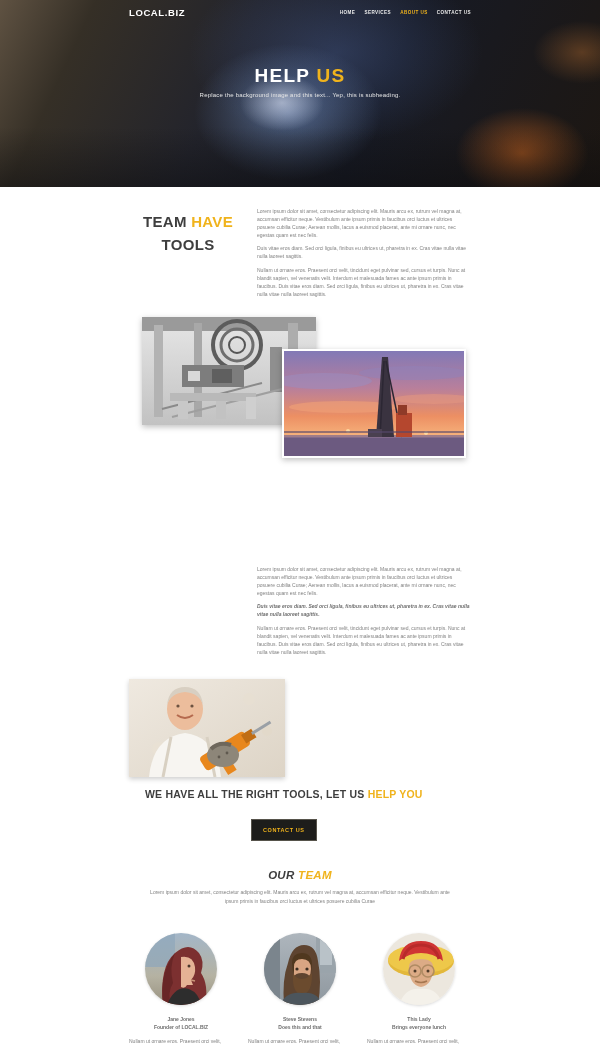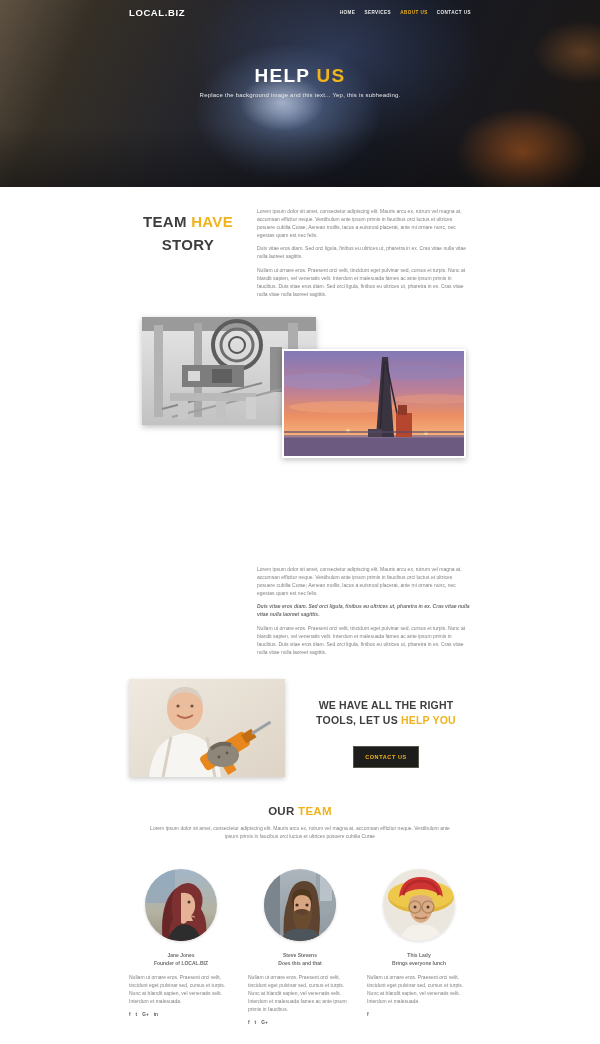--- a/index.html
+++ b/index.html
@@ -62,35 +62,35 @@
   
   .imgs { position:relative; height:262px; }
   .photo { position:absolute; background:#fff; box-shadow:0 2px 6px rgba(0,0,0,.25); }
   .photo svg { display:block; }
   .photo-bw { left:13px; top:14px; }
   .photo-sunset { left:153px; top:46px; border:2px solid #ffffff; }
   .story-bottom { padding-left:128px; padding-top:0; }
 
   
   .cta { padding-top:18px; }
-  .cta-cols { display:flex; align-items:center; }
+  .cta-cols { display:flex; align-items:flex-start;flex-direction:column; }
   .cta-img { flex:none; box-shadow:0 2px 5px rgba(0,0,0,.2); }
   .cta-img svg { display:block; }
   .cta-right { flex:1; text-align:center; padding-top:10px; padding-left:16px; }
   .cta-right h2 { color:#3e3e3e; font-size:10.5px; font-weight:bold; line-height:1.45; letter-spacing:.2px; }
   .cta-right h2 .yellow { color:#f0b31c; }
   .btn {
     display:inline-block; margin-top:17px; background:#1d1d1b; color:#f0b31c;
     border:1px solid #56534b; font-size:5.5px; font-weight:bold; letter-spacing:.6px;
     padding:7px 11px; text-decoration:none; cursor:pointer; font-family:inherit;
   }
 
   
   .team { padding-top:28px; text-align:center; }
-  .team h2 { color:#3e3e3e; font-size:11.5px; font-weight:bold; letter-spacing:.3px; }
+  .team h2 { color:#3e3e3e; font-size:11.5px; font-weight:bold; letter-spacing:.3px;font-style:italic; }
   .team h2 .yellow { color:#f0b31c; }
   .team-sub { font-size:5px; line-height:1.7; color:#848484; margin:7px auto 0; width:300px; }
   .members { display:flex; justify-content:space-between; margin-top:28px; text-align:left; }
   .member { width:104px; }
   .avatar {
     width:72px; height:72px; border-radius:50%; overflow:hidden; margin:0 auto;
     box-shadow:0 1px 3px rgba(0,0,0,.15);
   }
   .avatar svg { display:block; }
   .member-name { text-align:center; font-size:5px; font-weight:bold; color:#6d6d6d; margin-top:11px; }
@@ -118,21 +118,21 @@
       <div class="hero-sub">Replace the background image and this text... Yep, this is subheading.</div>
     </div>
   </div>
 </header>
 
 <section class="story container">
   <div class="story-cols">
     <div class="story-left">
       <h2>
         <span>TEAM </span><span class="yellow">HAVE</span><br>
-        <span>STORY</span>
+        <span>TOOLS</span>
       </h2>
     </div>
     <div class="story-right">
       <p class="body-p">Lorem ipsum dolor sit amet, consectetur adipiscing elit. Mauris arcu ex, rutrum vel magna at, accumsan efficitur neque. Vestibulum ante ipsum primis in faucibus orci luctus et ultrices posuere cubilia Curae; Aenean mollis, lacus a euismod placerat, ante mi ornare nunc, nec egestas quam est nec felis.</p>
       <p class="body-p">Duis vitae eros diam. Sed orci ligula, finibus eu ultrices ut, pharetra in ex. Cras vitae nulla vitae nulla laoreet sagittis.</p>
       <p class="body-p">Nullam ut ornare eros. Praesent orci velit, tincidunt eget pulvinar sed, cursus et turpis. Nunc at blandit sapien, vel venenatis velit. Interdum et malesuada fames ac ante ipsum primis in faucibus. Duis vitae eros diam. Sed orci ligula, finibus eu ultrices ut, pharetra in ex. Cras vitae nulla vitae nulla laoreet sagittis.</p>
     </div>
   </div>
 
   <div class="imgs">

